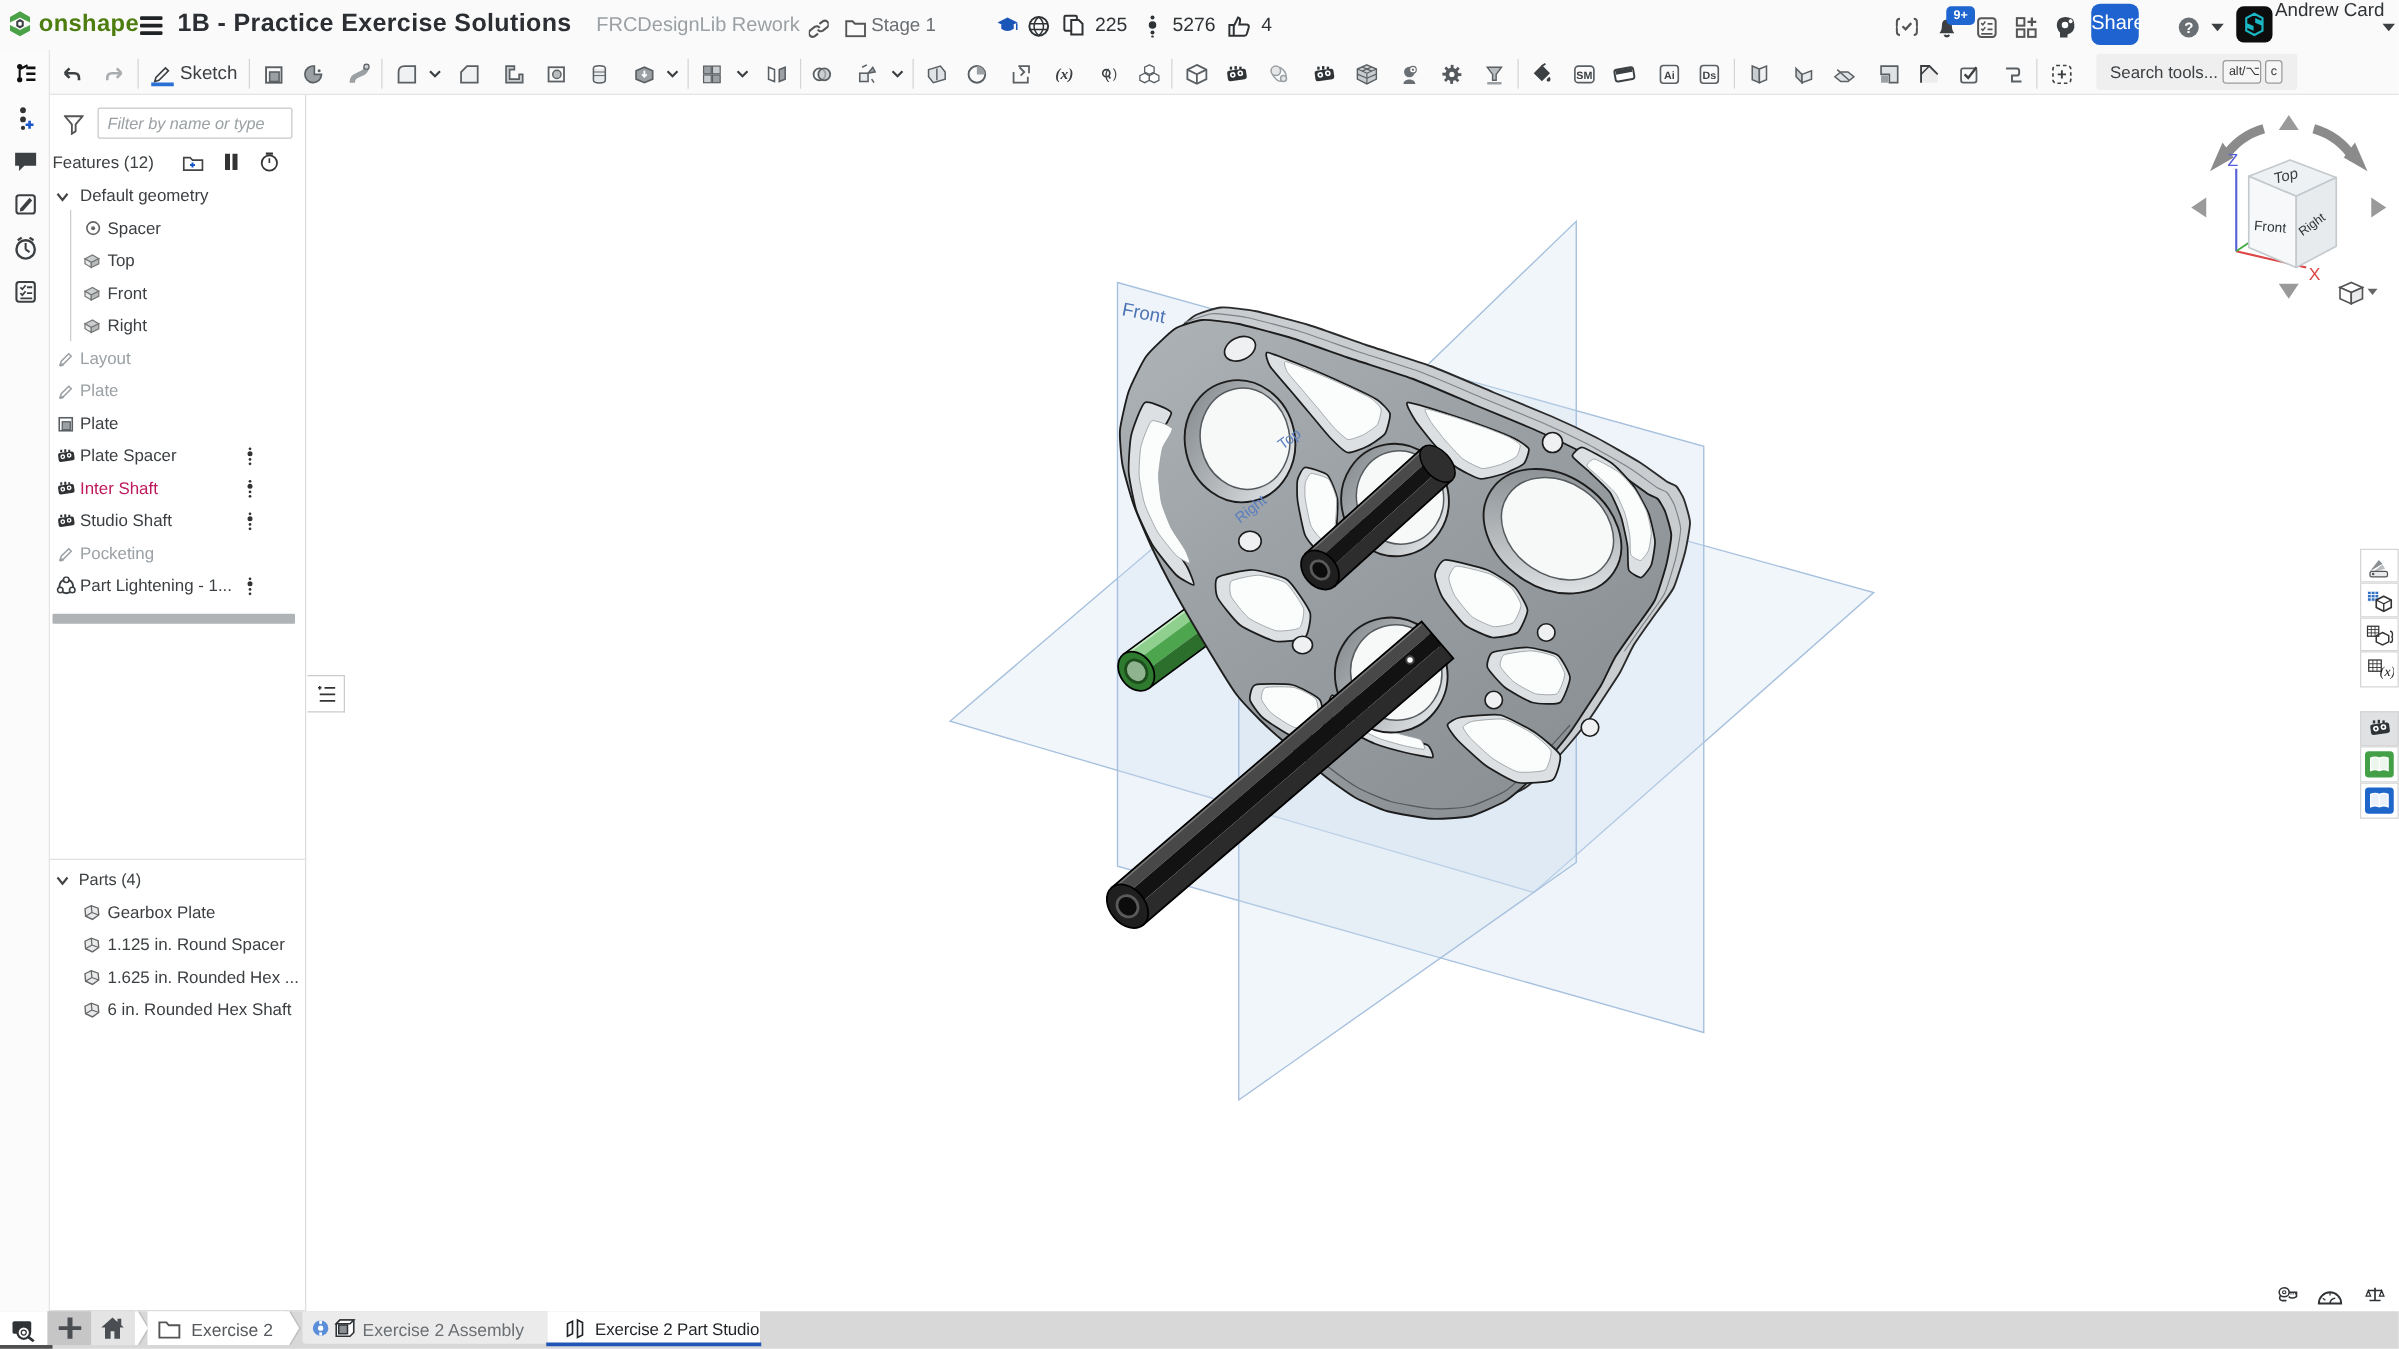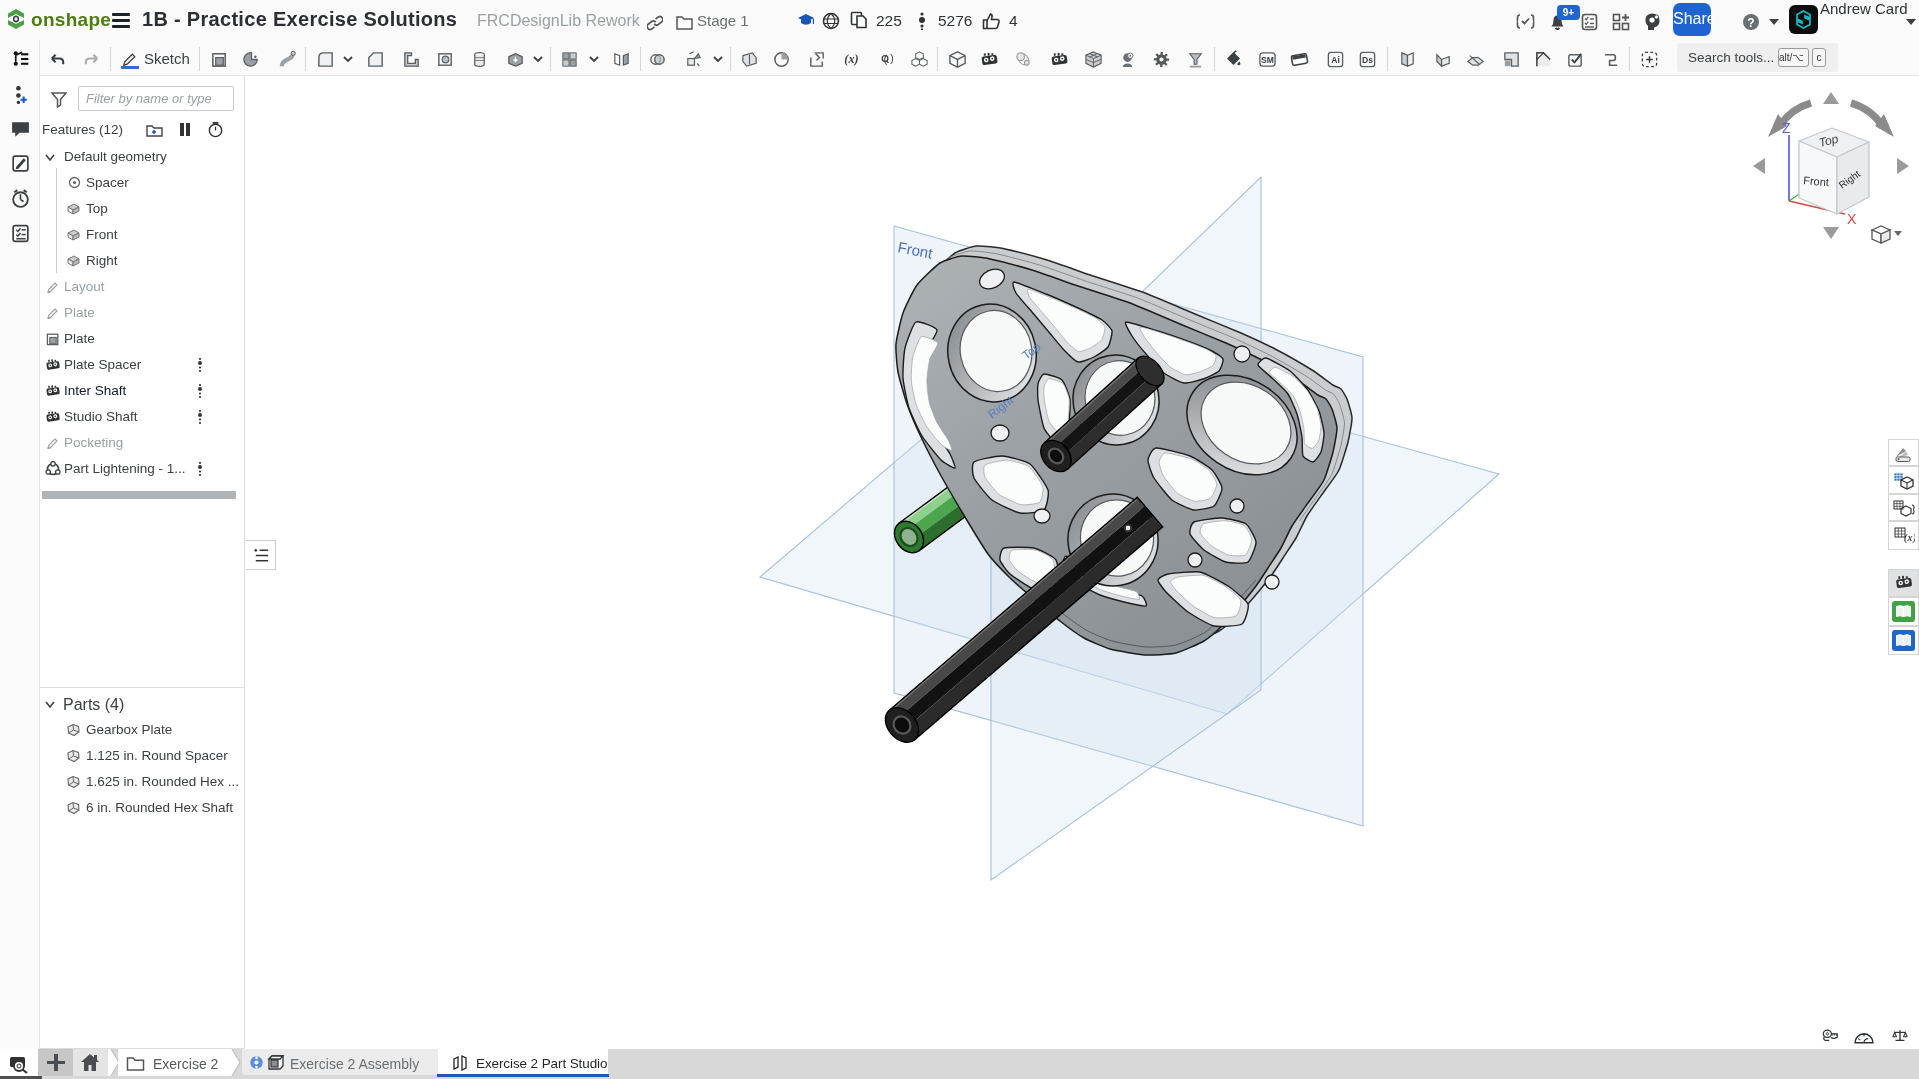--- a/index.html
+++ b/index.html
@@ -435,21 +435,21 @@
 <div style="position:absolute;left:305px;top:47px;width:1px;height:24px;background:#d5d5d5"></div>
 <div style="position:absolute;left:550px;top:47px;width:1px;height:24px;background:#d5d5d5"></div>
 <div style="position:absolute;left:640px;top:47px;width:1px;height:24px;background:#d5d5d5"></div>
 <div style="position:absolute;left:730px;top:47px;width:1px;height:24px;background:#d5d5d5"></div>
 <div style="position:absolute;left:937px;top:47px;width:1px;height:24px;background:#d5d5d5"></div>
 <div style="position:absolute;left:1214px;top:47px;width:1px;height:24px;background:#d5d5d5"></div>
 <div style="position:absolute;left:1387px;top:47px;width:1px;height:24px;background:#d5d5d5"></div>
 <div style="position:absolute;left:1629px;top:47px;width:1px;height:24px;background:#d5d5d5"></div>
 <div style="position:absolute;left:1677px;top:43px;width:161px;height:29px;background:#efefef;border-radius:3px"></div>
 <div style="position:absolute;left:1688px;top:50px;font-size:13.5px;color:#3c4043">Search tools...</div>
-<div style="position:absolute;left:1778px;top:48px;width:31px;height:19px;border:1px solid #9a9a9a;border-radius:3px;background:#f6f6f6;font-size:10px;color:#333;text-align:left;line-height:18px">alt/⌥</div>
+<div style="position:absolute;left:1778px;top:48px;width:31px;height:19px;border:1px solid #9a9a9a;border-radius:3px;background:#f6f6f6;font-size:10px;color:#333;text-align:right;line-height:18px">alt/⌥</div>
 <div style="position:absolute;left:1812px;top:48px;width:14px;height:19px;border:1px solid #9a9a9a;border-radius:3px;background:#f6f6f6;font-size:10px;color:#333;text-align:center;line-height:18px">c</div>
 <div id="leftstrip"></div>
 <svg style="position:absolute;left:10px;top:48px" width="22" height="21" viewBox="0 0 20 20">
     <circle cx="5" cy="5" r="2" fill="#111"></circle>
     <circle cx="5" cy="15" r="2" fill="#111"></circle>
     <path d="M5,7 L5,13 M5,7 L11,4" stroke="#111" stroke-width="1.6" fill="none"></path>
     <line x1="10" y1="6" x2="17" y2="6" stroke="#111" stroke-width="2"></line>
     <line x1="10" y1="10.5" x2="17" y2="10.5" stroke="#111" stroke-width="2"></line>
     <line x1="10" y1="15" x2="17" y2="15" stroke="#111" stroke-width="2"></line>
   </svg>
@@ -550,21 +550,21 @@
     <rect x="4" y="3.5" width="2" height="2.5" fill="#2f3336"></rect>
     <rect x="8" y="3" width="2" height="3" fill="#2f3336"></rect>
     <rect x="12" y="3.5" width="2" height="2.5" fill="#2f3336"></rect>
   </svg>
 <svg style="position:absolute;left:196px;top:356px" width="8" height="18" viewBox="0 0 8 18">
     <circle cx="4" cy="3" r="1.1" fill="#333"></circle>
     <circle cx="4" cy="7" r="2" fill="#333"></circle>
     <circle cx="4" cy="11.5" r="1.1" fill="#333"></circle>
     <circle cx="4" cy="15" r="1.1" fill="#333"></circle>
   </svg>
-<div style="position:absolute;left:64px;top:383px;font-size:13.5px;color:#0f172a;white-space:nowrap">Inter Shaft</div>
+<div style="position:absolute;left:64px;top:383px;font-size:13.5px;color:#be185d;white-space:nowrap">Inter Shaft</div>
 <svg style="position:absolute;left:45px;top:383px" width="16" height="16" viewBox="0 0 20 20">
     <rect x="2" y="6" width="16" height="9" rx="2" fill="#2f3336" transform="rotate(-8 10 10)"></rect>
     <circle cx="6.5" cy="10" r="2.4" fill="#fff" transform="rotate(-8 10 10)"></circle>
     <circle cx="13" cy="9.5" r="2.4" fill="#fff" transform="rotate(-8 10 10)"></circle>
     <circle cx="6.5" cy="10" r="1" fill="#2f3336" transform="rotate(-8 10 10)"></circle>
     <circle cx="13" cy="9.5" r="1" fill="#2f3336" transform="rotate(-8 10 10)"></circle>
     <rect x="4" y="3.5" width="2" height="2.5" fill="#2f3336"></rect>
     <rect x="8" y="3" width="2" height="3" fill="#2f3336"></rect>
     <rect x="12" y="3.5" width="2" height="2.5" fill="#2f3336"></rect>
   </svg>
@@ -607,21 +607,21 @@
     <circle cx="4" cy="3" r="1.1" fill="#333"></circle>
     <circle cx="4" cy="7" r="2" fill="#333"></circle>
     <circle cx="4" cy="11.5" r="1.1" fill="#333"></circle>
     <circle cx="4" cy="15" r="1.1" fill="#333"></circle>
   </svg>
 <div style="position:absolute;left:42px;top:491px;width:194px;height:8px;background:#b0b3b5;border-radius:1px"></div>
 <div style="position:absolute;left:40px;top:687px;width:205px;height:1px;background:#e0e0e0"></div>
 <svg style="position:absolute;left:44px;top:698px" width="12" height="12" viewBox="0 0 12 12">
     <polyline points="2,4 6,9 10,4" fill="none" stroke="#444" stroke-width="1.7"></polyline>
   </svg>
-<div style="position:absolute;left:63px;top:696px;font-size:16px;color:#3c4043">Parts (4)</div>
+<div style="position:absolute;left:63px;top:696px;font-size:13px;color:#3c4043">Parts (4)</div>
 <svg style="position:absolute;left:65px;top:722px" width="16" height="16" viewBox="0 0 16 16">
     <path d="M3,5 L8,2.5 L13.5,4.5 L14,10 L9,13.5 L3.5,11 Z" fill="#e8eaeb" stroke="#666" stroke-width="1.1"></path>
     <path d="M8,2.5 L8.5,8 L3.5,11 M8.5,8 L14,10" fill="none" stroke="#666" stroke-width="1"></path>
   </svg>
 <div style="position:absolute;left:86px;top:722px;font-size:13.5px;color:#3c4043;white-space:nowrap">Gearbox Plate</div>
 <svg style="position:absolute;left:65px;top:748px" width="16" height="16" viewBox="0 0 16 16">
     <path d="M3,5 L8,2.5 L13.5,4.5 L14,10 L9,13.5 L3.5,11 Z" fill="#e8eaeb" stroke="#666" stroke-width="1.1"></path>
     <path d="M8,2.5 L8.5,8 L3.5,11 M8.5,8 L14,10" fill="none" stroke="#666" stroke-width="1"></path>
   </svg>
 <div style="position:absolute;left:86px;top:748px;font-size:13.5px;color:#3c4043;white-space:nowrap">1.125 in. Round Spacer</div>

